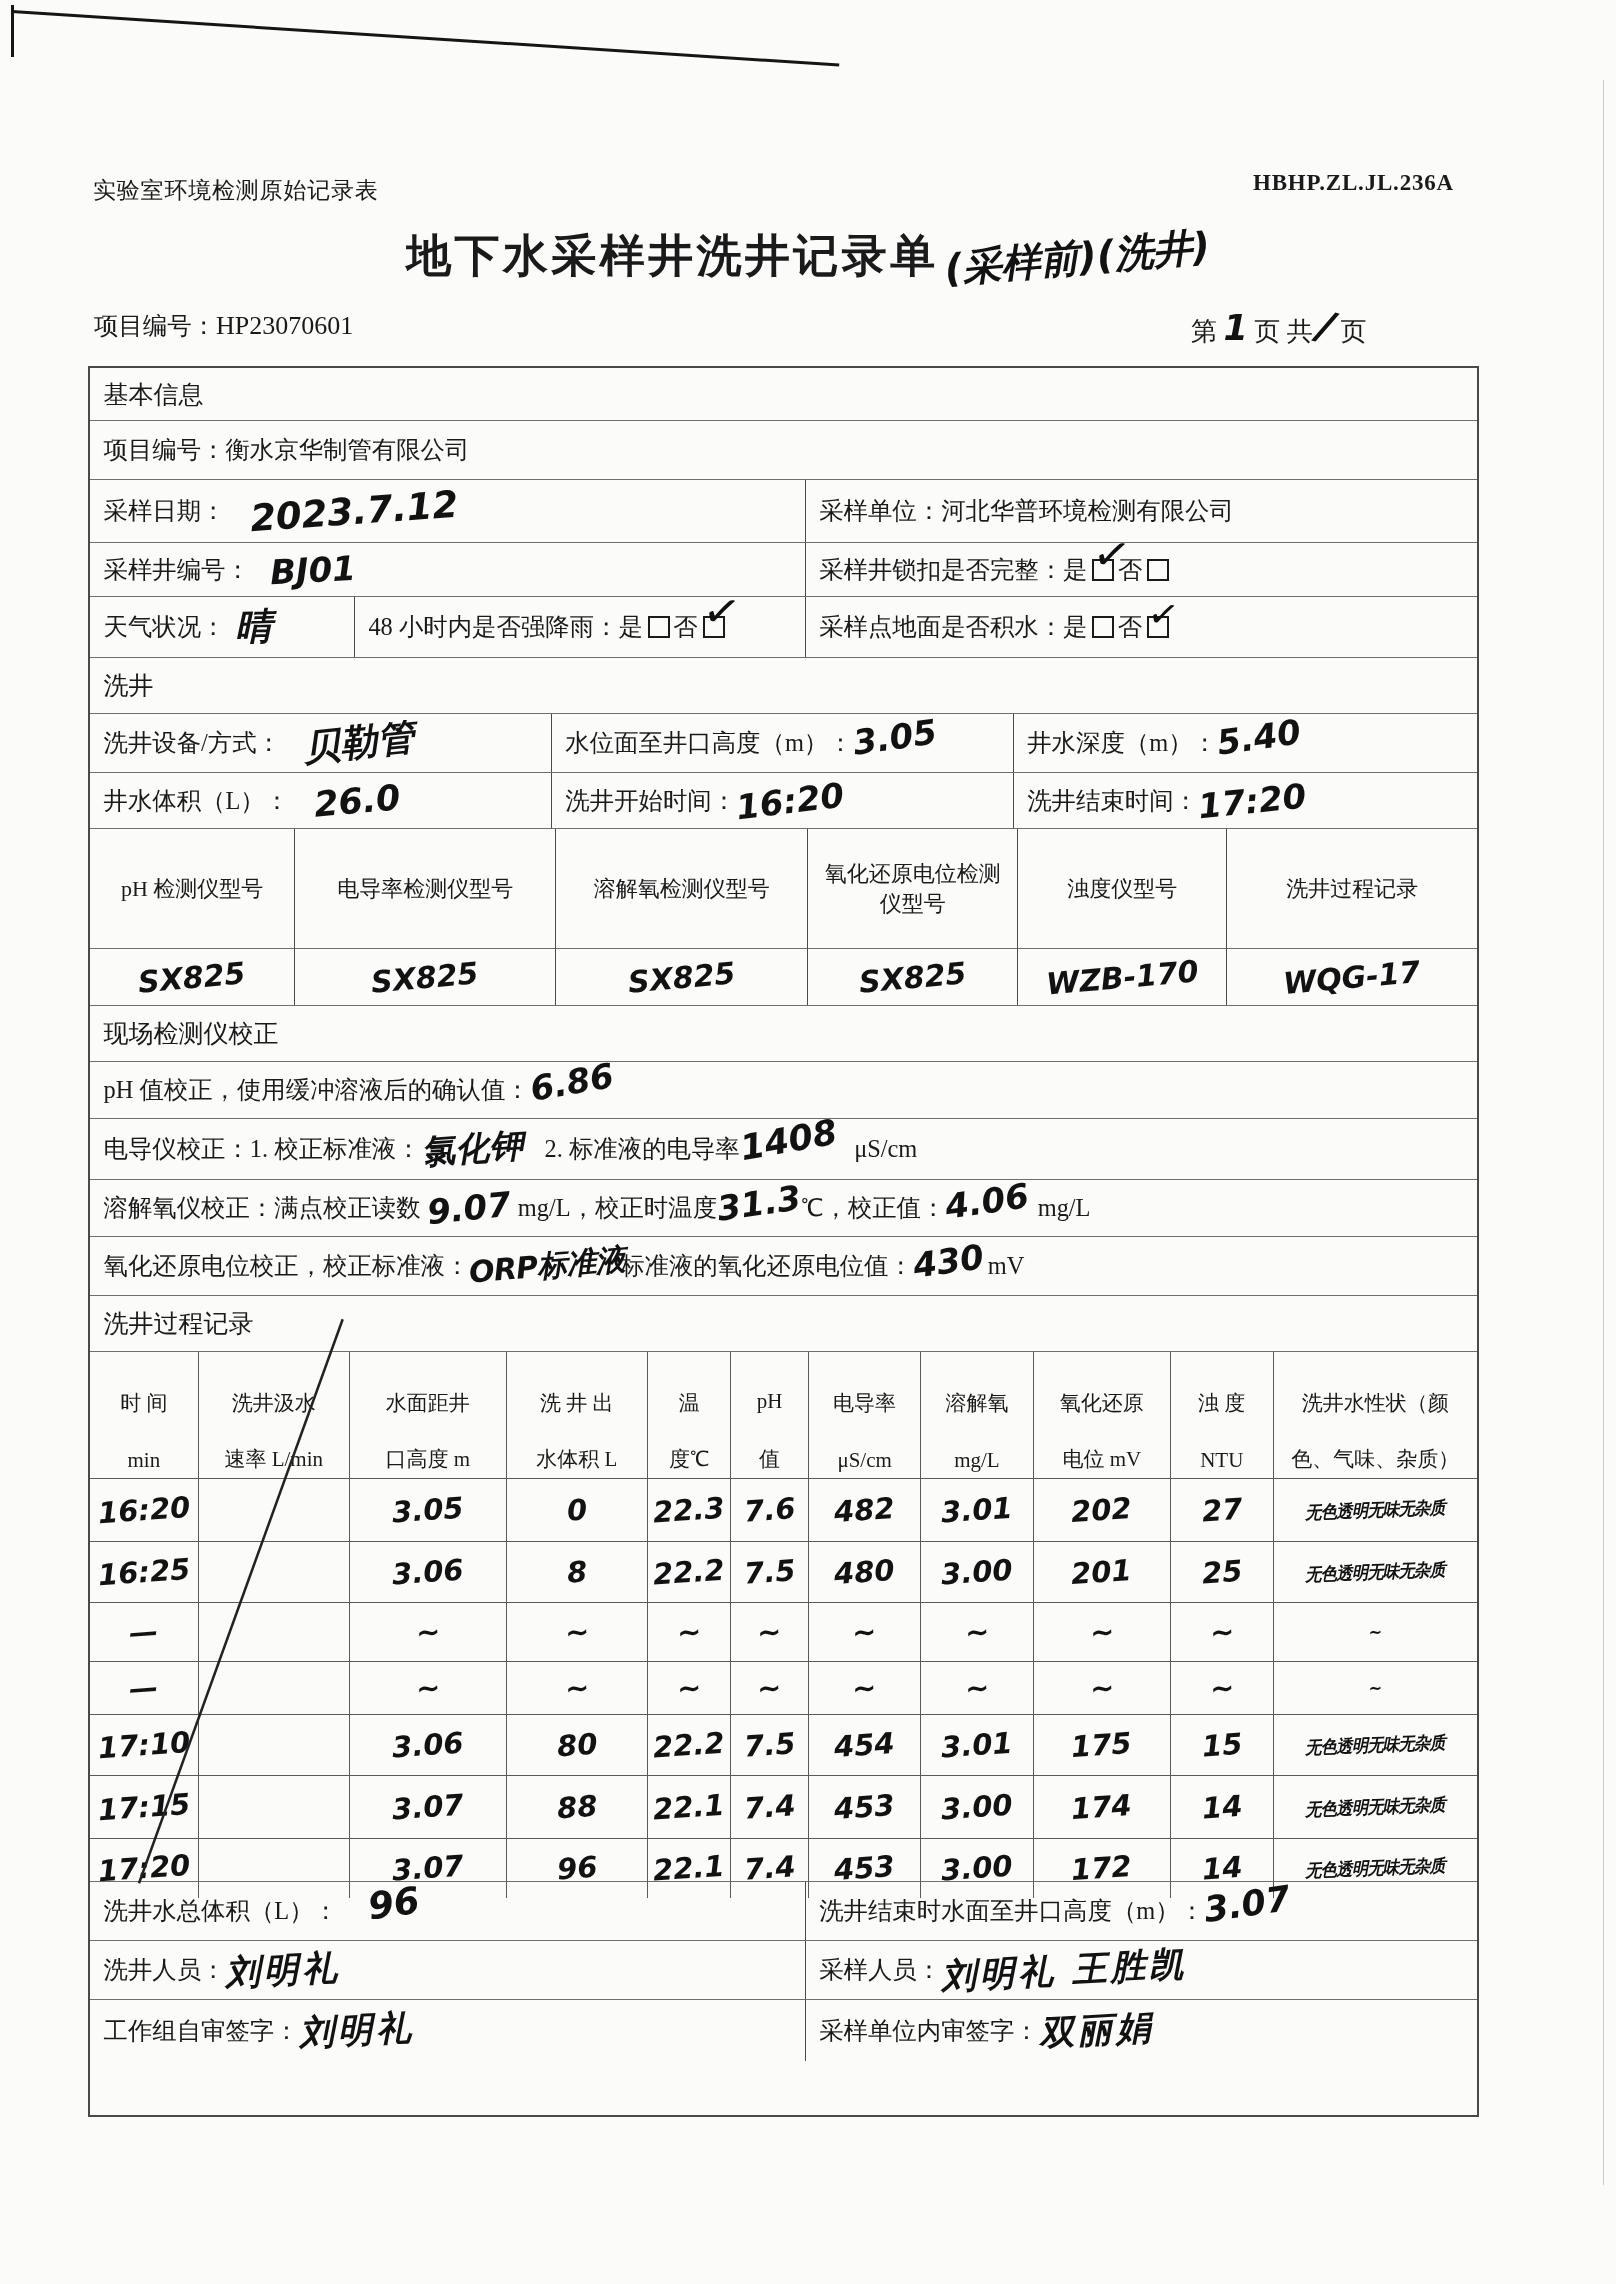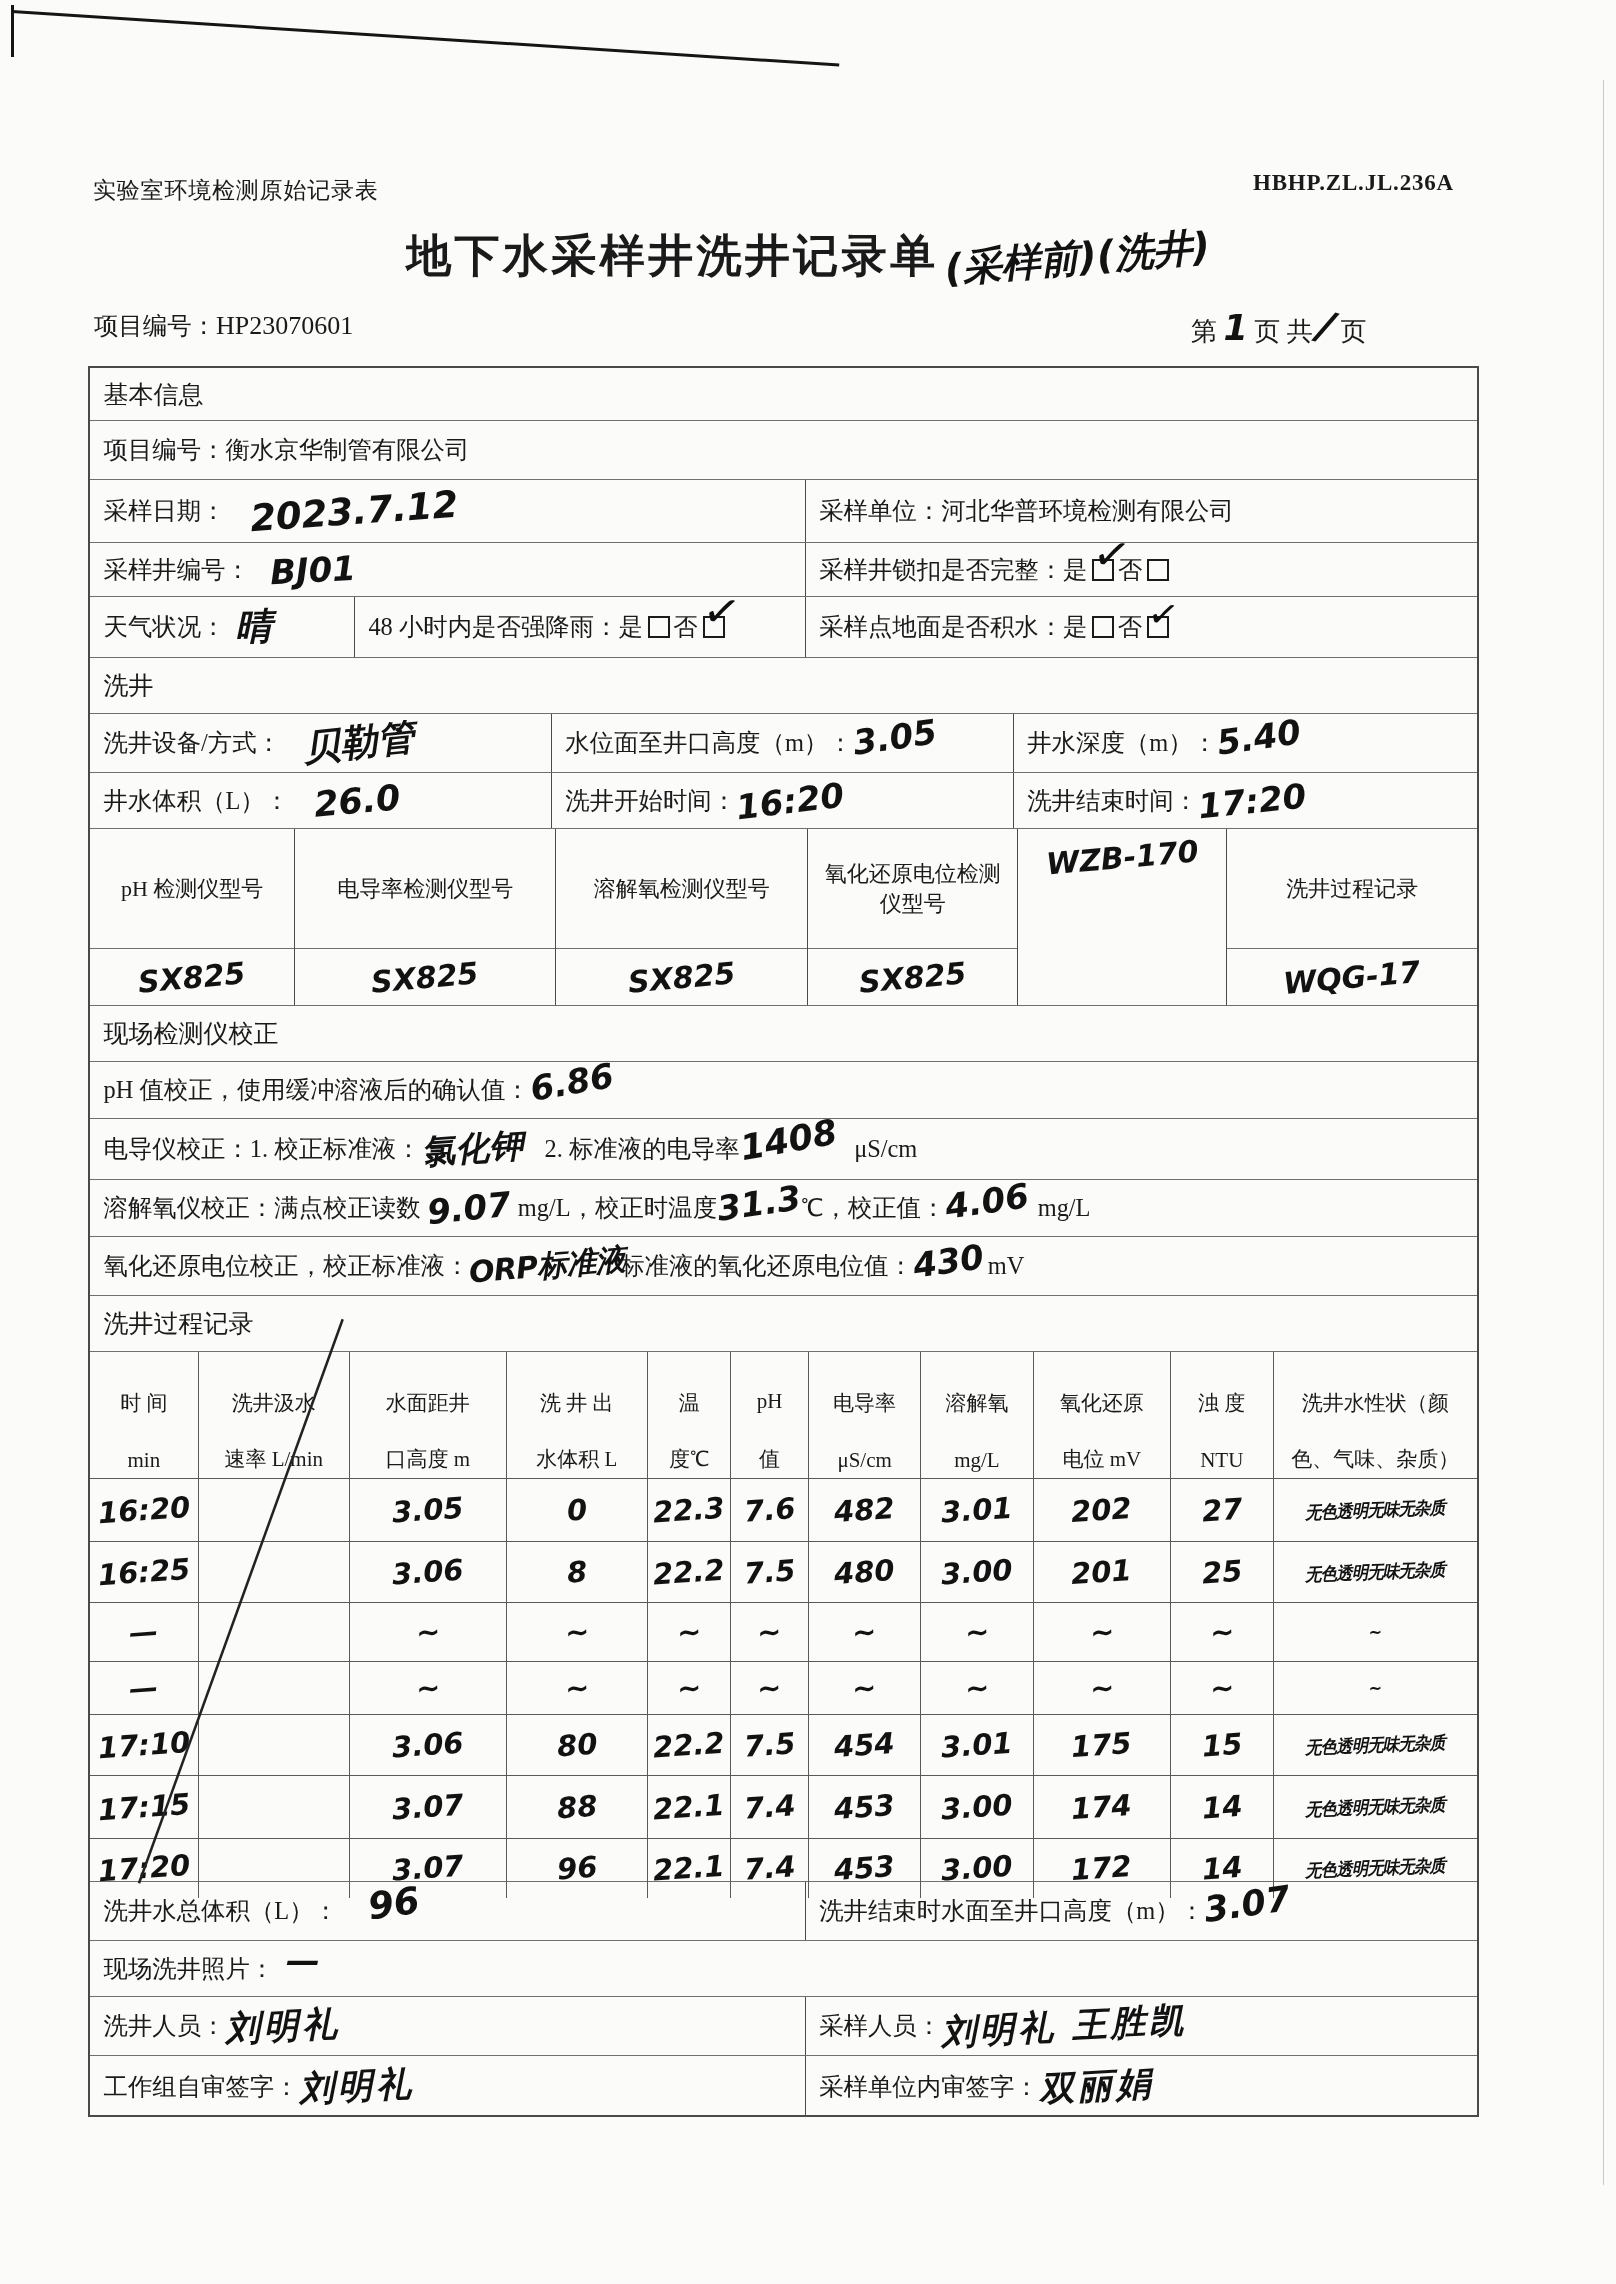--- a/index.html
+++ b/index.html
@@ -213,20 +213,21 @@
             <span class="hw rot" style="font-size:30px;">SX825</span>
           </div>
       </div>
       <div class="inst-col" style="width:15.1%">
         <div class="inst-head">氧化还原电位检测仪型号</div>
         <div class="inst-val">
             <span class="hw rot" style="font-size:30px;">SX825</span>
           </div>
       </div>
       <div class="inst-col" style="width:15.1%">
+        <div class="inst-head">浊度仪型号</div>
         <div class="inst-val">
             <span class="hw rot" style="font-size:30px;">WZB-170</span>
           </div>
       </div>
       <div class="inst-col" style="width:18%">
         <div class="inst-head">洗井过程记录</div>
         <div class="inst-val">
             <span class="hw rot" style="font-size:30px;">WQG-17</span>
           </div>
       </div>
@@ -463,26 +464,20 @@
       <div class="cell" style="width:51.6%">
         <span class="lab">洗井水总体积（L）：</span>
         <span class="hw" style="font-size:37px;margin-left:30px;transform:rotate(-8deg);margin-top:-15px;">96</span>
       </div>
       <div class="cell" style="width:48.4%">
         <span class="lab">洗井结束时水面至井口高度（m）：</span>
         <span class="hw" style="font-size:35px;transform:rotate(-8deg);margin-top:-13.5px;">3.07</span>
       </div>
     </div>
 
-    <div class="row" style="height:56px">
-      <div class="cell" style="width:100%">
-        <span class="lab">现场洗井照片：</span>
-        <span class="hw" style="font-size:34px;margin-left:11.8px;margin-top:-17px;">—</span>
-      </div>
-    </div>
 
     <div class="row" style="height:59px">
       <div class="cell" style="width:51.6%">
         <span class="lab">洗井人员：</span>
         <span class="hw sig">刘明礼</span>
       </div>
       <div class="cell" style="width:48.4%">
         <span class="lab">采样人员：</span>
         <span class="hw sig">刘明礼  王胜凯</span>
       </div>

